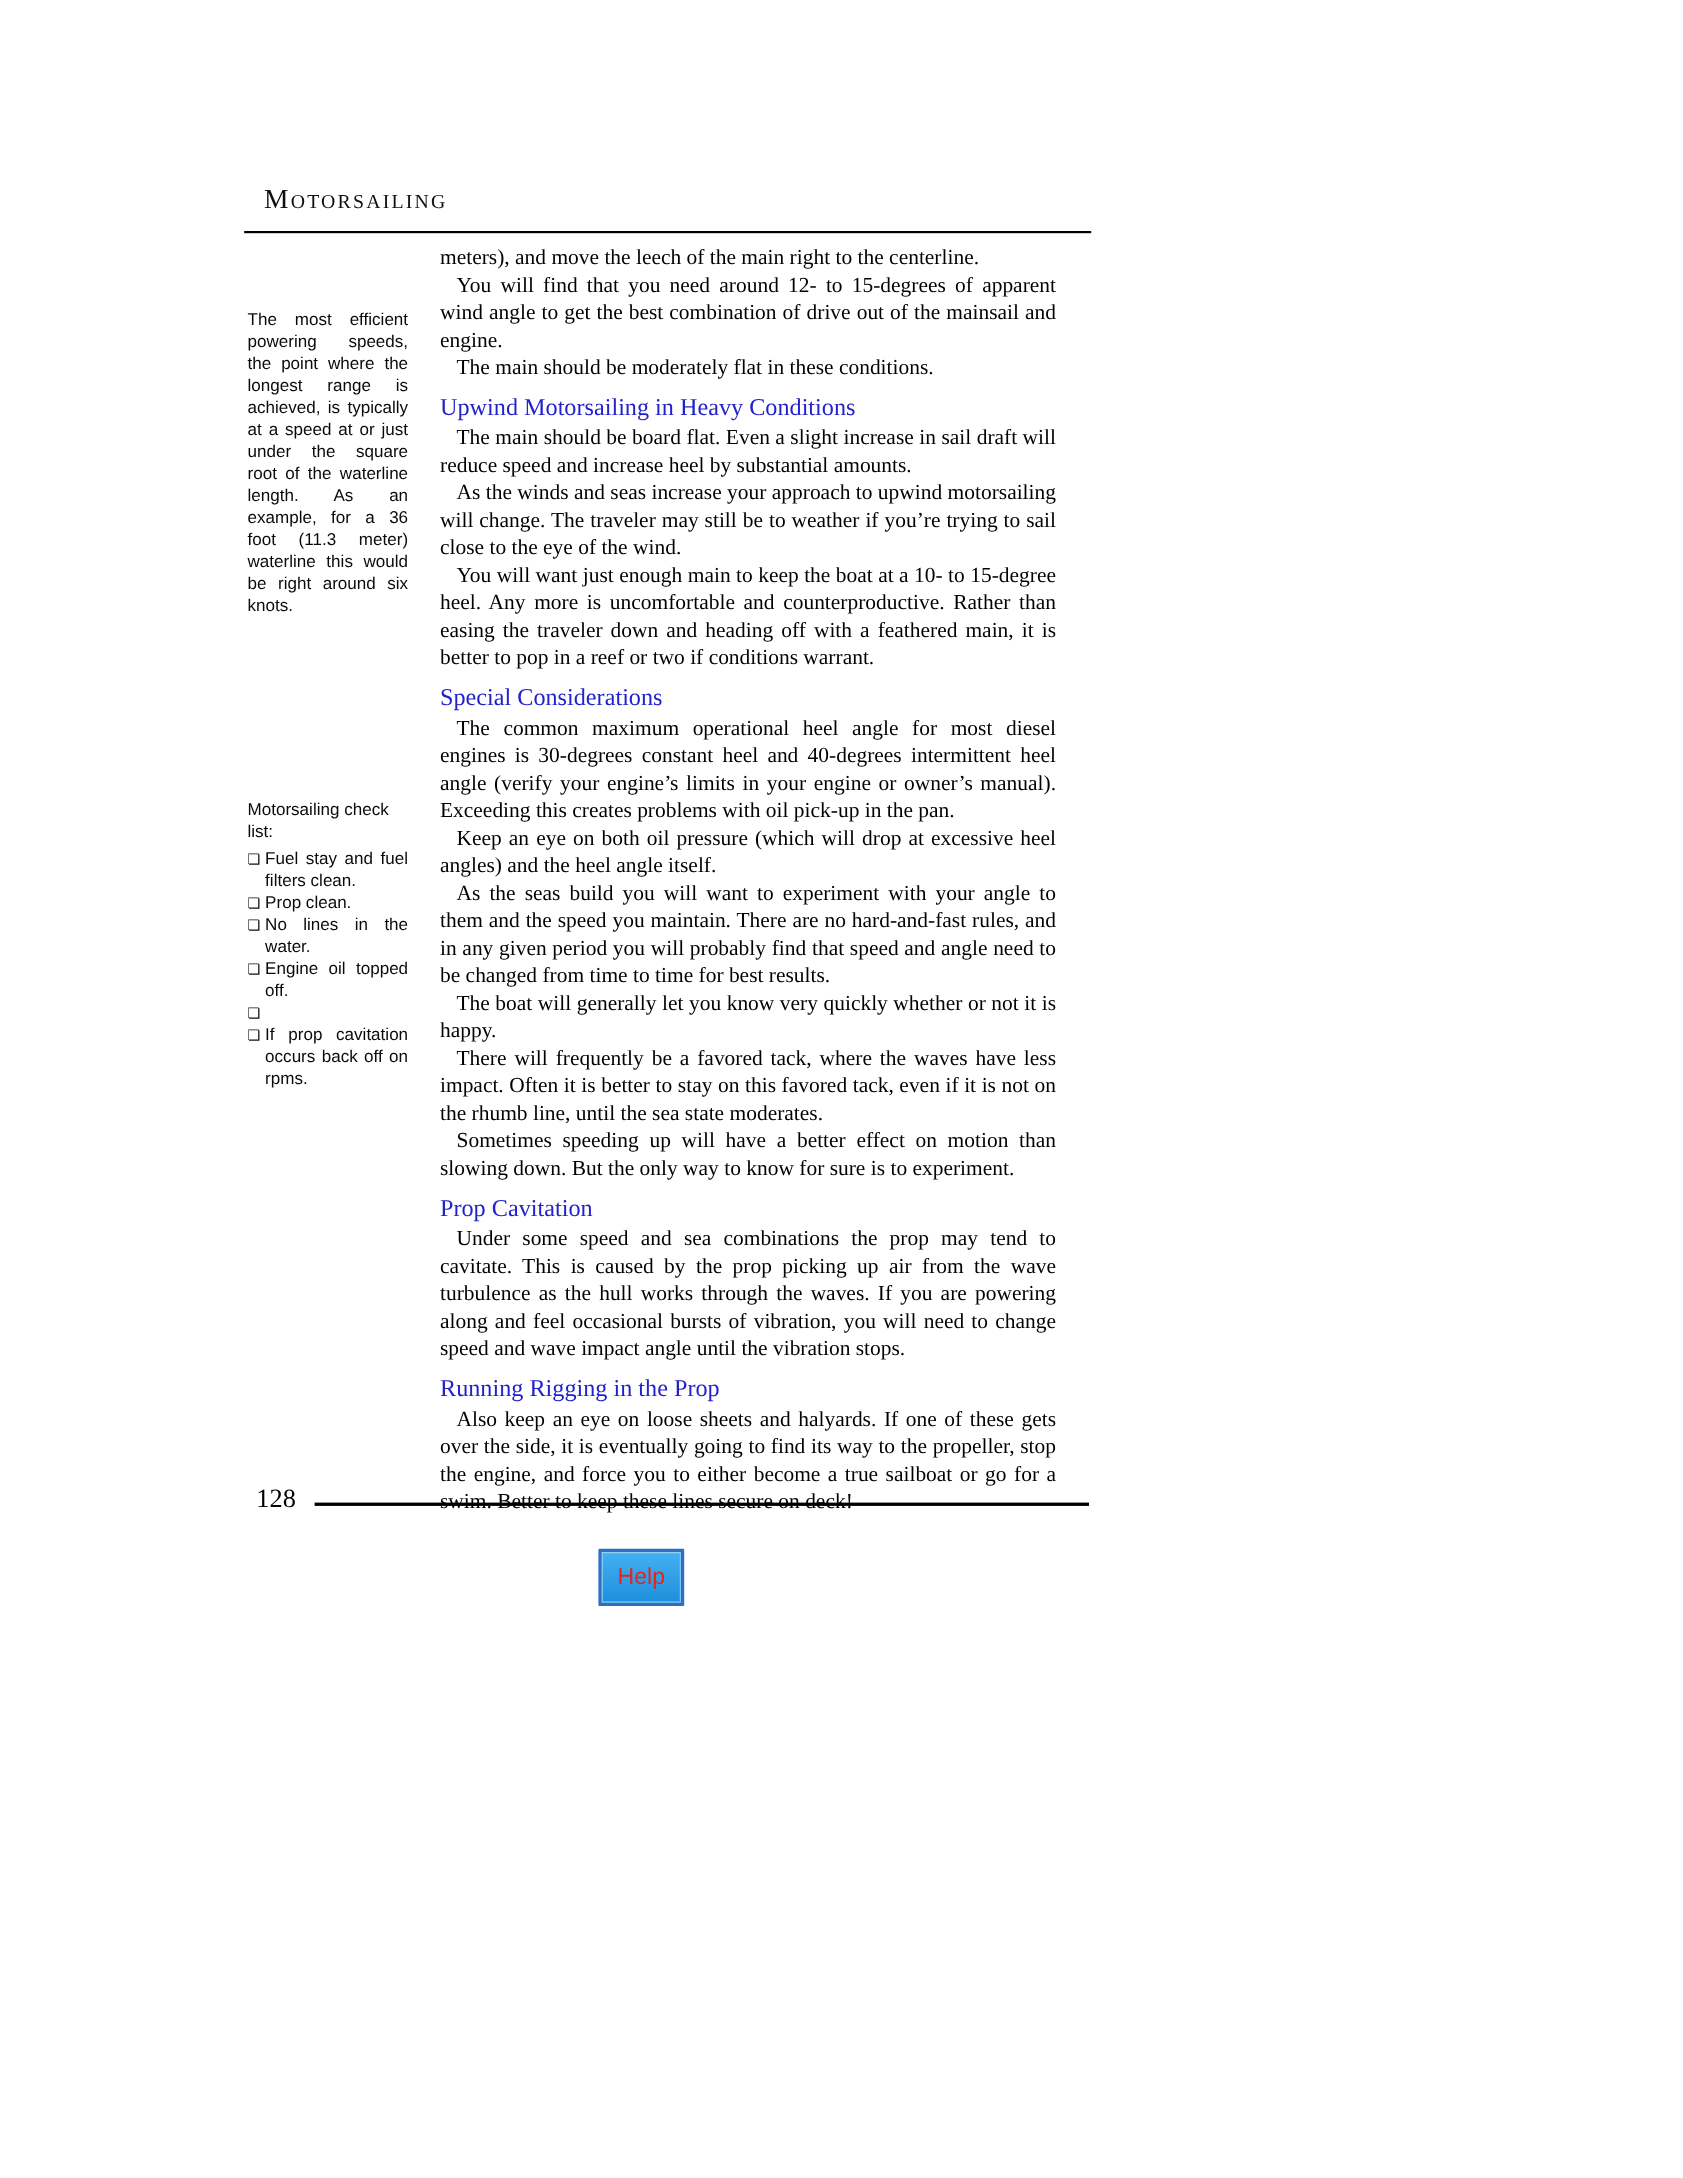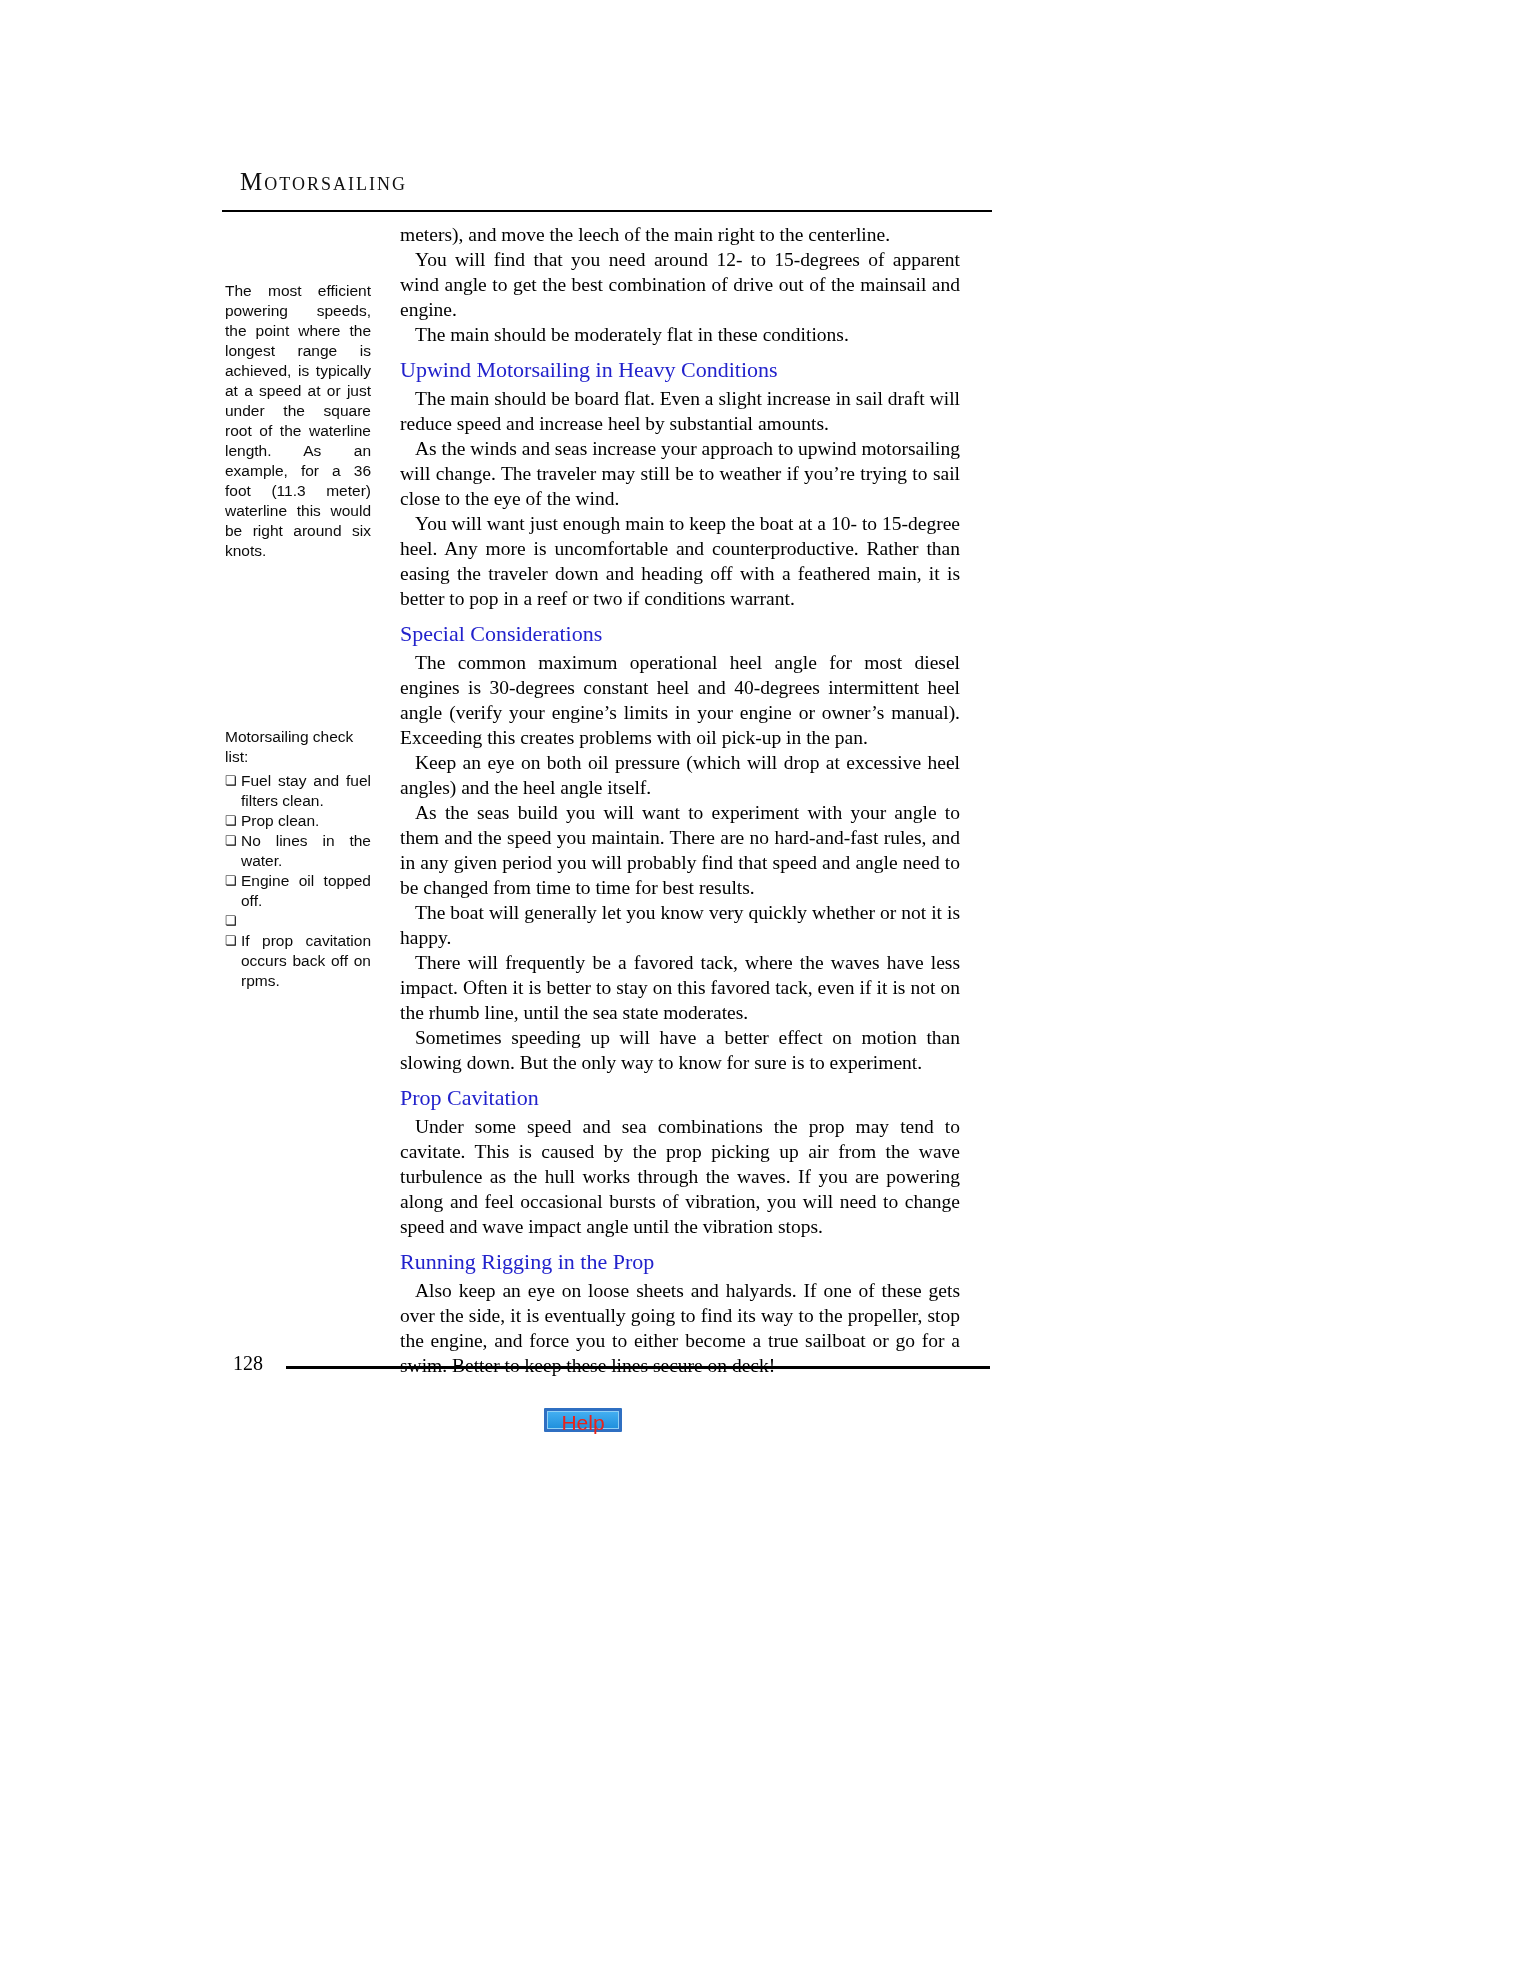--- a/index.html
+++ b/index.html
@@ -55,31 +55,31 @@
     font-family:"Liberation Serif", serif;
     font-weight:normal;
     font-size:22px;line-height:24px;
     color:#2222cc;
     margin:11px 0 4px 0;
     text-align:left;
   }
   
   .page-number{
     position:absolute;left:233px;top:1351px;
-    font-size:20px;line-height:24px;
+    font-size:24px;line-height:24px;
     font-family:"Liberation Serif", serif;
   }
   .foot-rule{
     position:absolute;left:286px;top:1366px;
     width:704px;height:3px;background:#000;
   }
   
   .help-btn{
     position:absolute;left:544px;top:1408px;
-    width:78px;height:24px;
+    width:78px;height:52px;
     background:linear-gradient(#45b0f2,#1e8fdc);
     border:3px solid #2f6fc2;
     box-shadow:inset 0 0 0 1px #8fd0f5;
     border-radius:1px;
     color:#e8231a;
     font-family:"Liberation Sans", sans-serif;
     font-size:21px;
     cursor:pointer;
     padding:0;
   }

